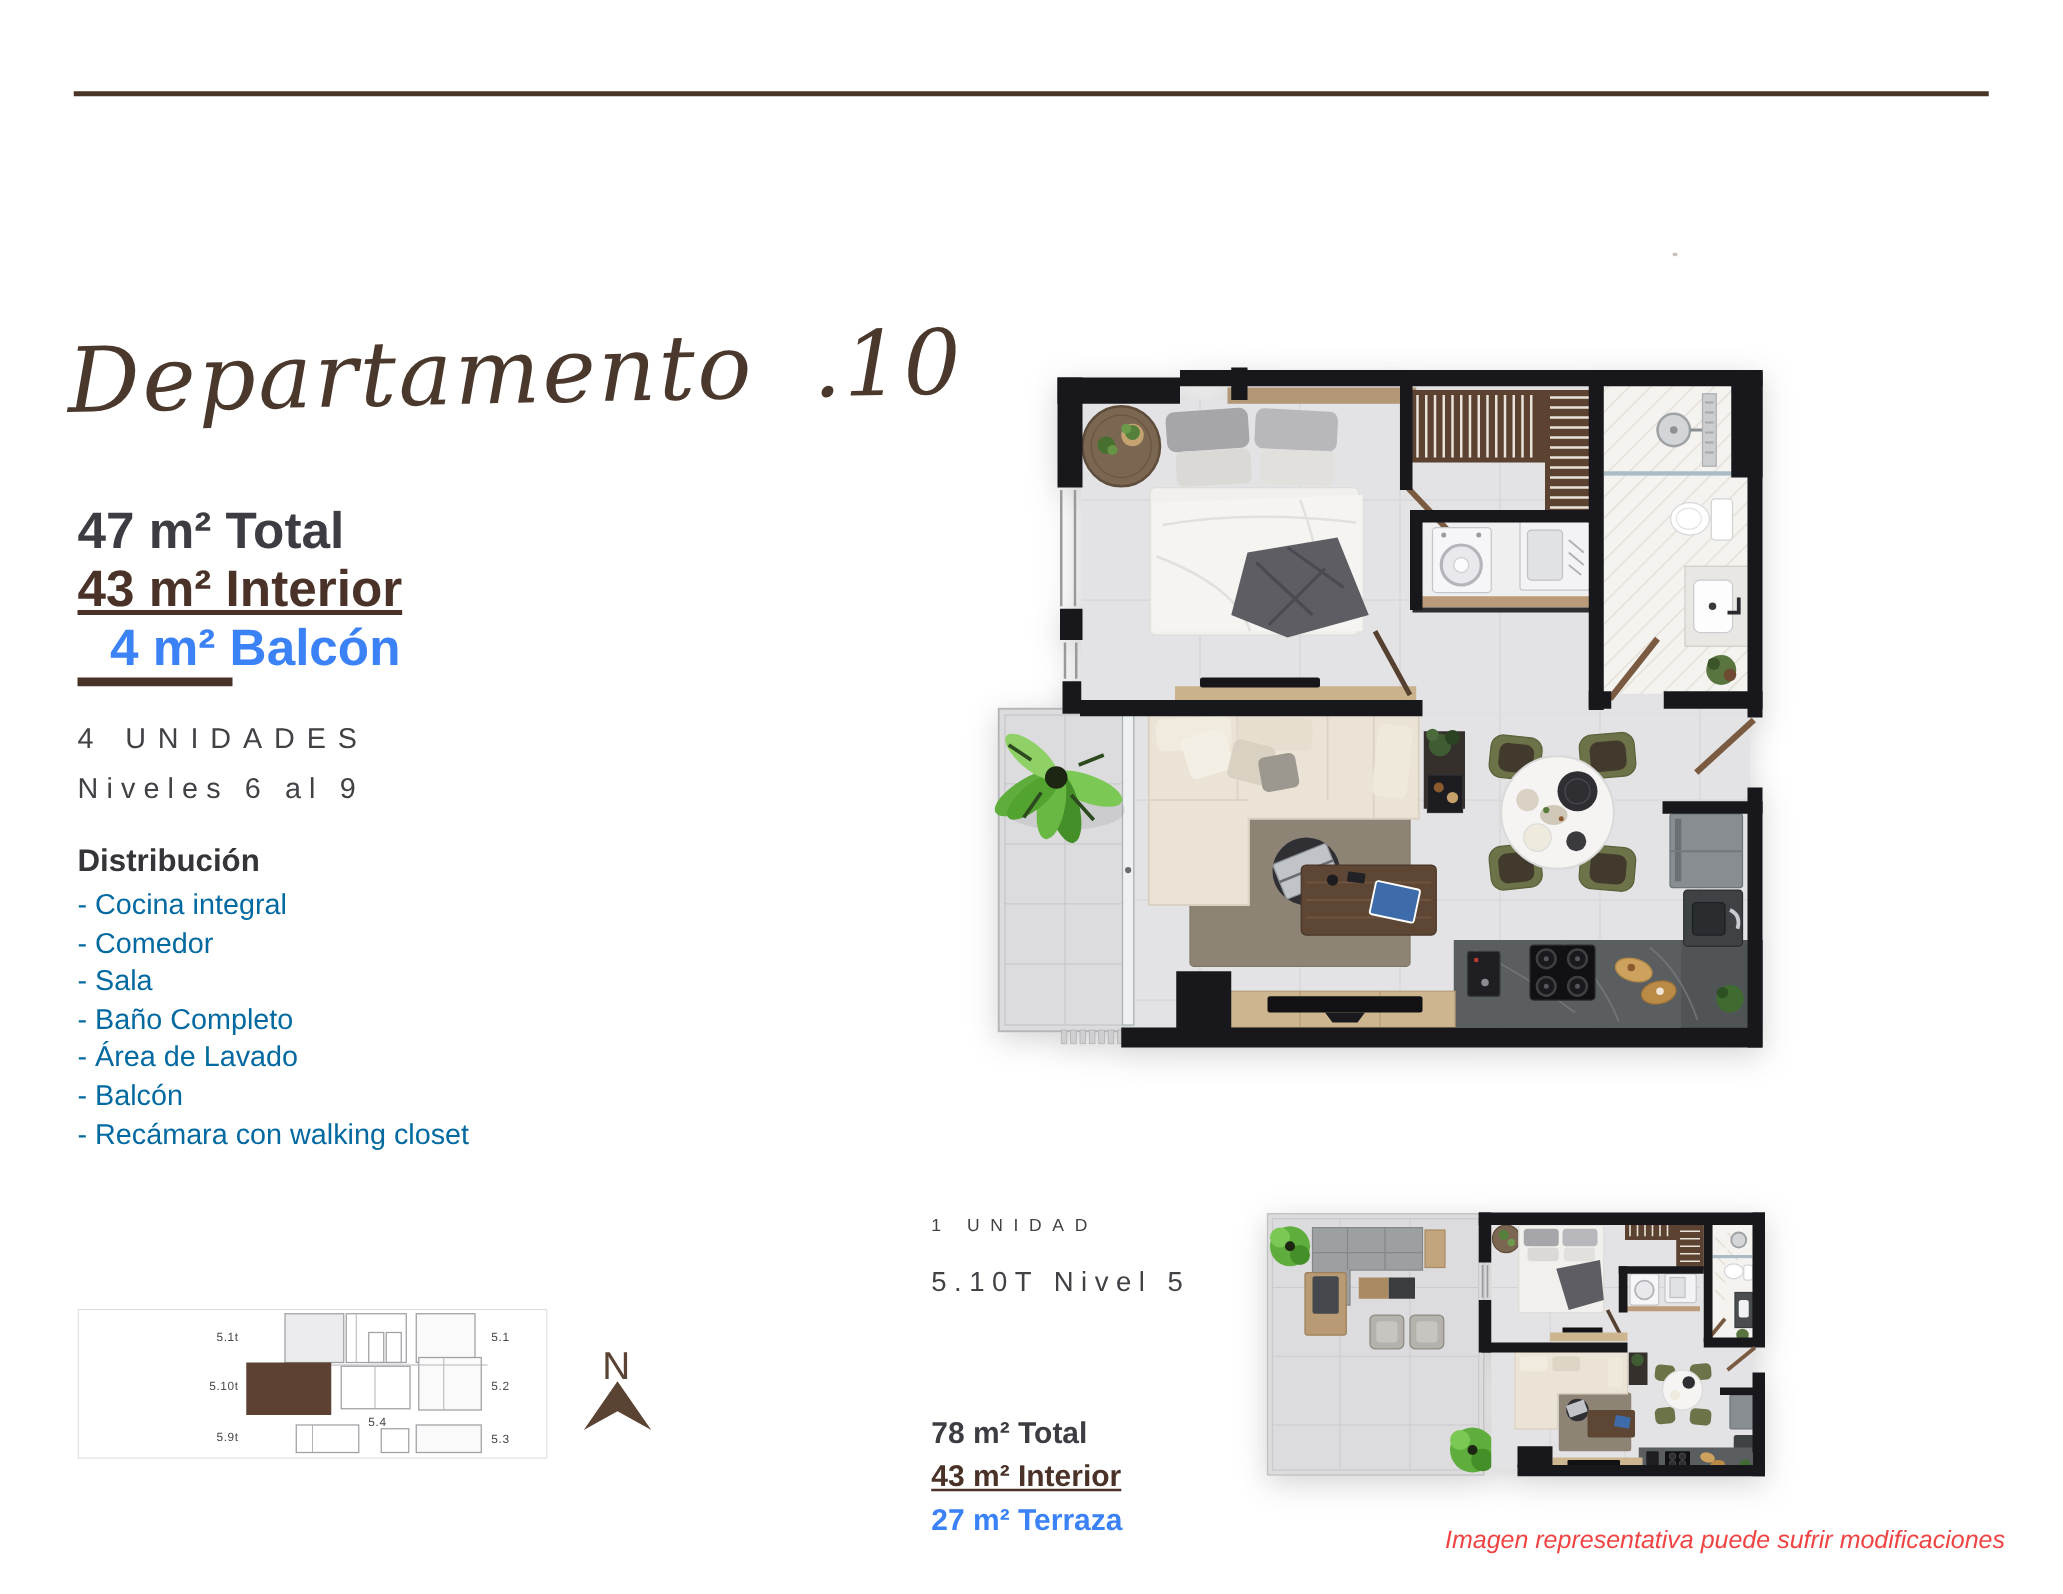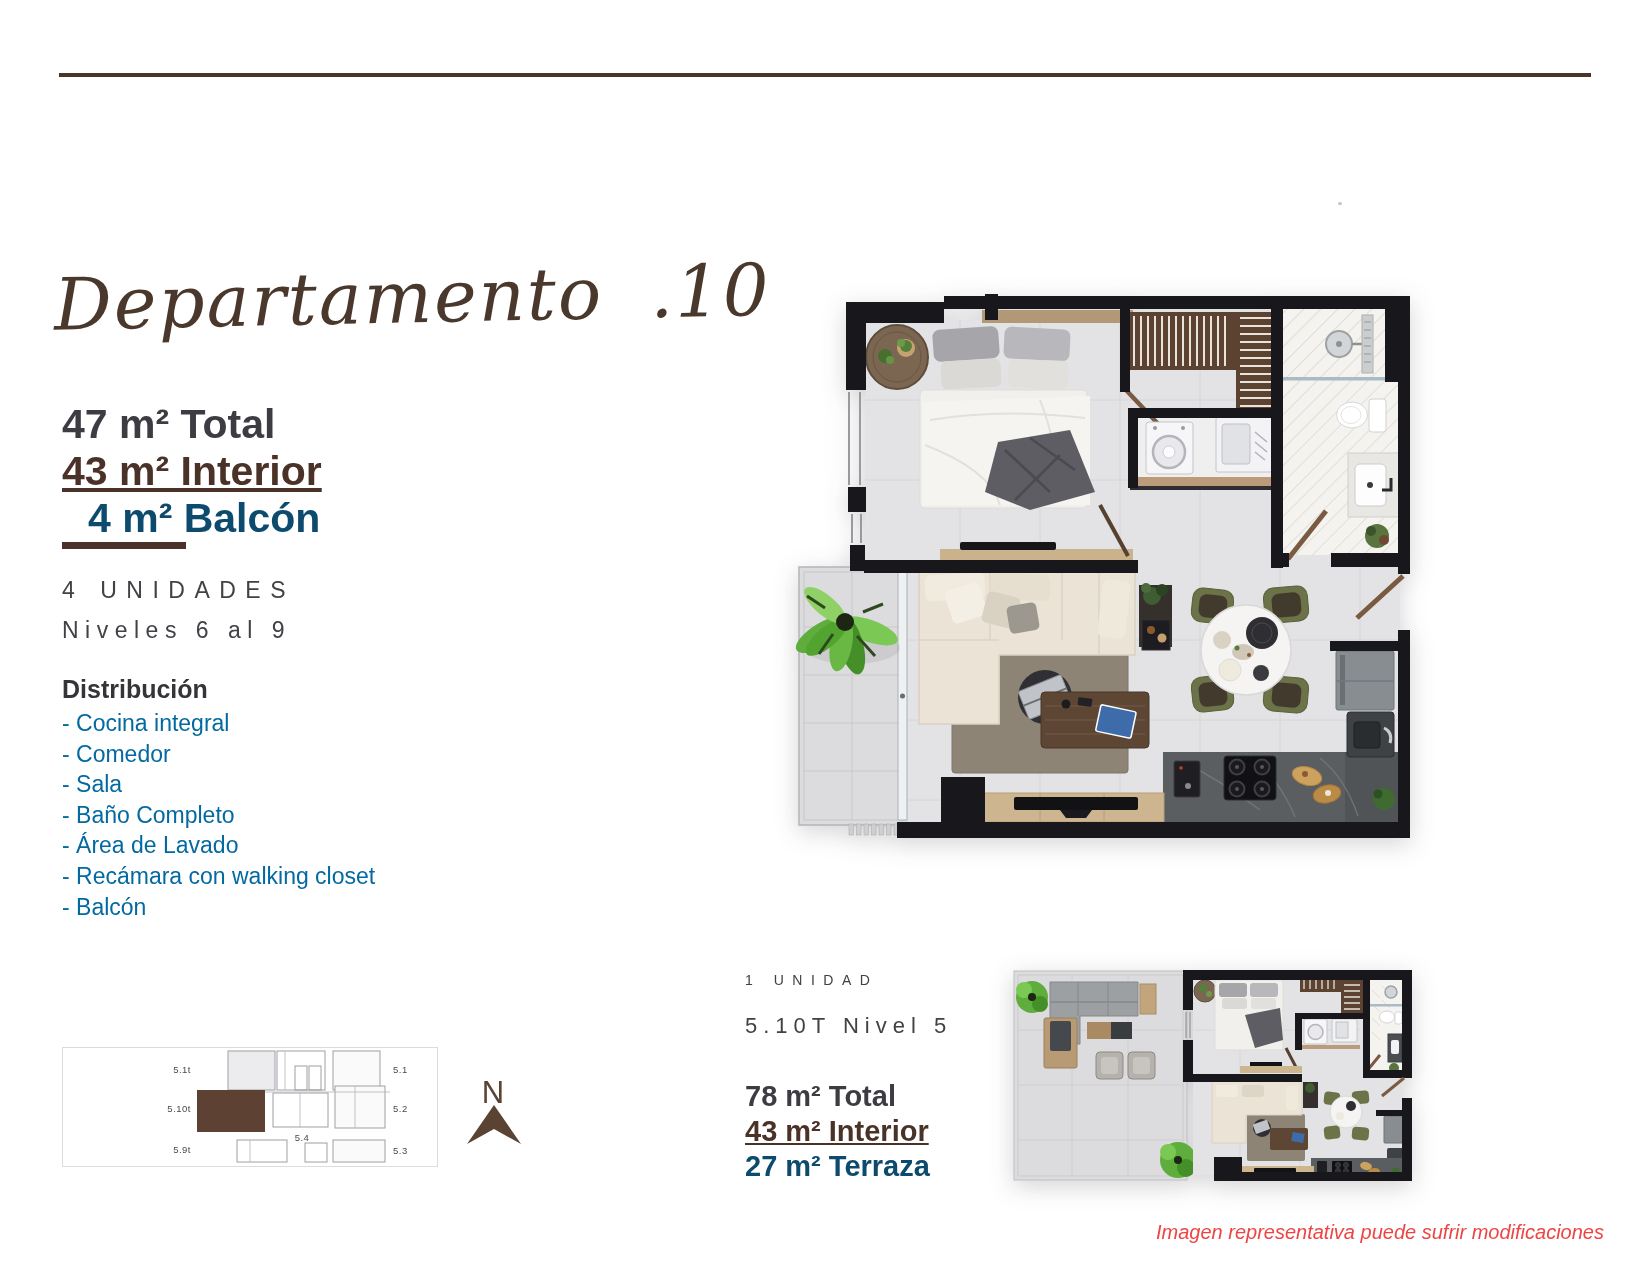--- a/index.html
+++ b/index.html
@@ -8,24 +8,24 @@
   .abs{position:absolute;}
 
   #top-rule{left:59px;top:73px;width:1532px;height:4px;background:#4a3527;}
   #stray-mark{left:1338px;top:202px;width:4px;height:3px;background:#c8c2bd;border-radius:50%;}
 
   #script-title{left:54px;top:256px;width:640px;font-family:"DejaVu Serif",serif;font-style:italic;
     font-size:72px;color:#4b382c;letter-spacing:2px;word-spacing:22px;transform:rotate(-1.2deg);white-space:nowrap;}
 
   .stats{font-weight:bold;line-height:47px;font-size:41px;letter-spacing:0;}
   #stats-a{left:62px;top:401px;}
-  #stats-b{left:745px;top:1079px;font-size:29px;line-height:35px;}
+  #stats-b{left:745px;top:1129px;font-size:24px;line-height:35px;}
   .c-dark{color:#3e3c43;}
   .c-brown{color:#4a3228;text-decoration:underline;}
-  .c-gray{color:#0c4a6e;}
+  .c-gray{color:#3b82f6;}
   .indent-a{padding-left:26px;}
 
   #brown-underline{left:62px;top:542px;width:124px;height:7px;background:#4a3228;}
 
   .caps{color:#414146;font-size:23px;white-space:nowrap;}
   #units-a{left:62px;top:577px;letter-spacing:9.5px;}
   #levels-a{left:62px;top:617px;letter-spacing:6.5px;}
   #units-b{left:745px;top:972px;font-size:14px;letter-spacing:8.5px;}
   #levels-b{left:745px;top:1013px;font-size:22px;letter-spacing:6px;}
 
@@ -63,22 +63,22 @@
   <div id="units-a" class="abs caps">4 UNIDADES</div>
   <div id="levels-a" class="abs caps">Niveles 6 al 9</div>
 
   <div id="dist-title" class="abs">Distribución</div>
   <div id="dist-list" class="abs">
     <div class="li">- Cocina integral</div>
     <div class="li">- Comedor</div>
     <div class="li">- Sala</div>
     <div class="li">- Baño Completo</div>
     <div class="li">- Área de Lavado</div>
+    <div class="li">- Balcón</div>
     <div class="li">- Recámara con walking closet</div>
-    <div class="li">- Balcón</div>
   </div>
 
   <div id="units-b" class="abs caps">1 UNIDAD</div>
   <div id="levels-b" class="abs caps">5.10T Nivel 5</div>
   <div id="stats-b" class="abs stats">
     <div class="c-dark">78 m² Total</div>
     <div class="c-brown">43 m² Interior</div>
     <div class="c-gray">27 m² Terraza</div>
   </div>
 

